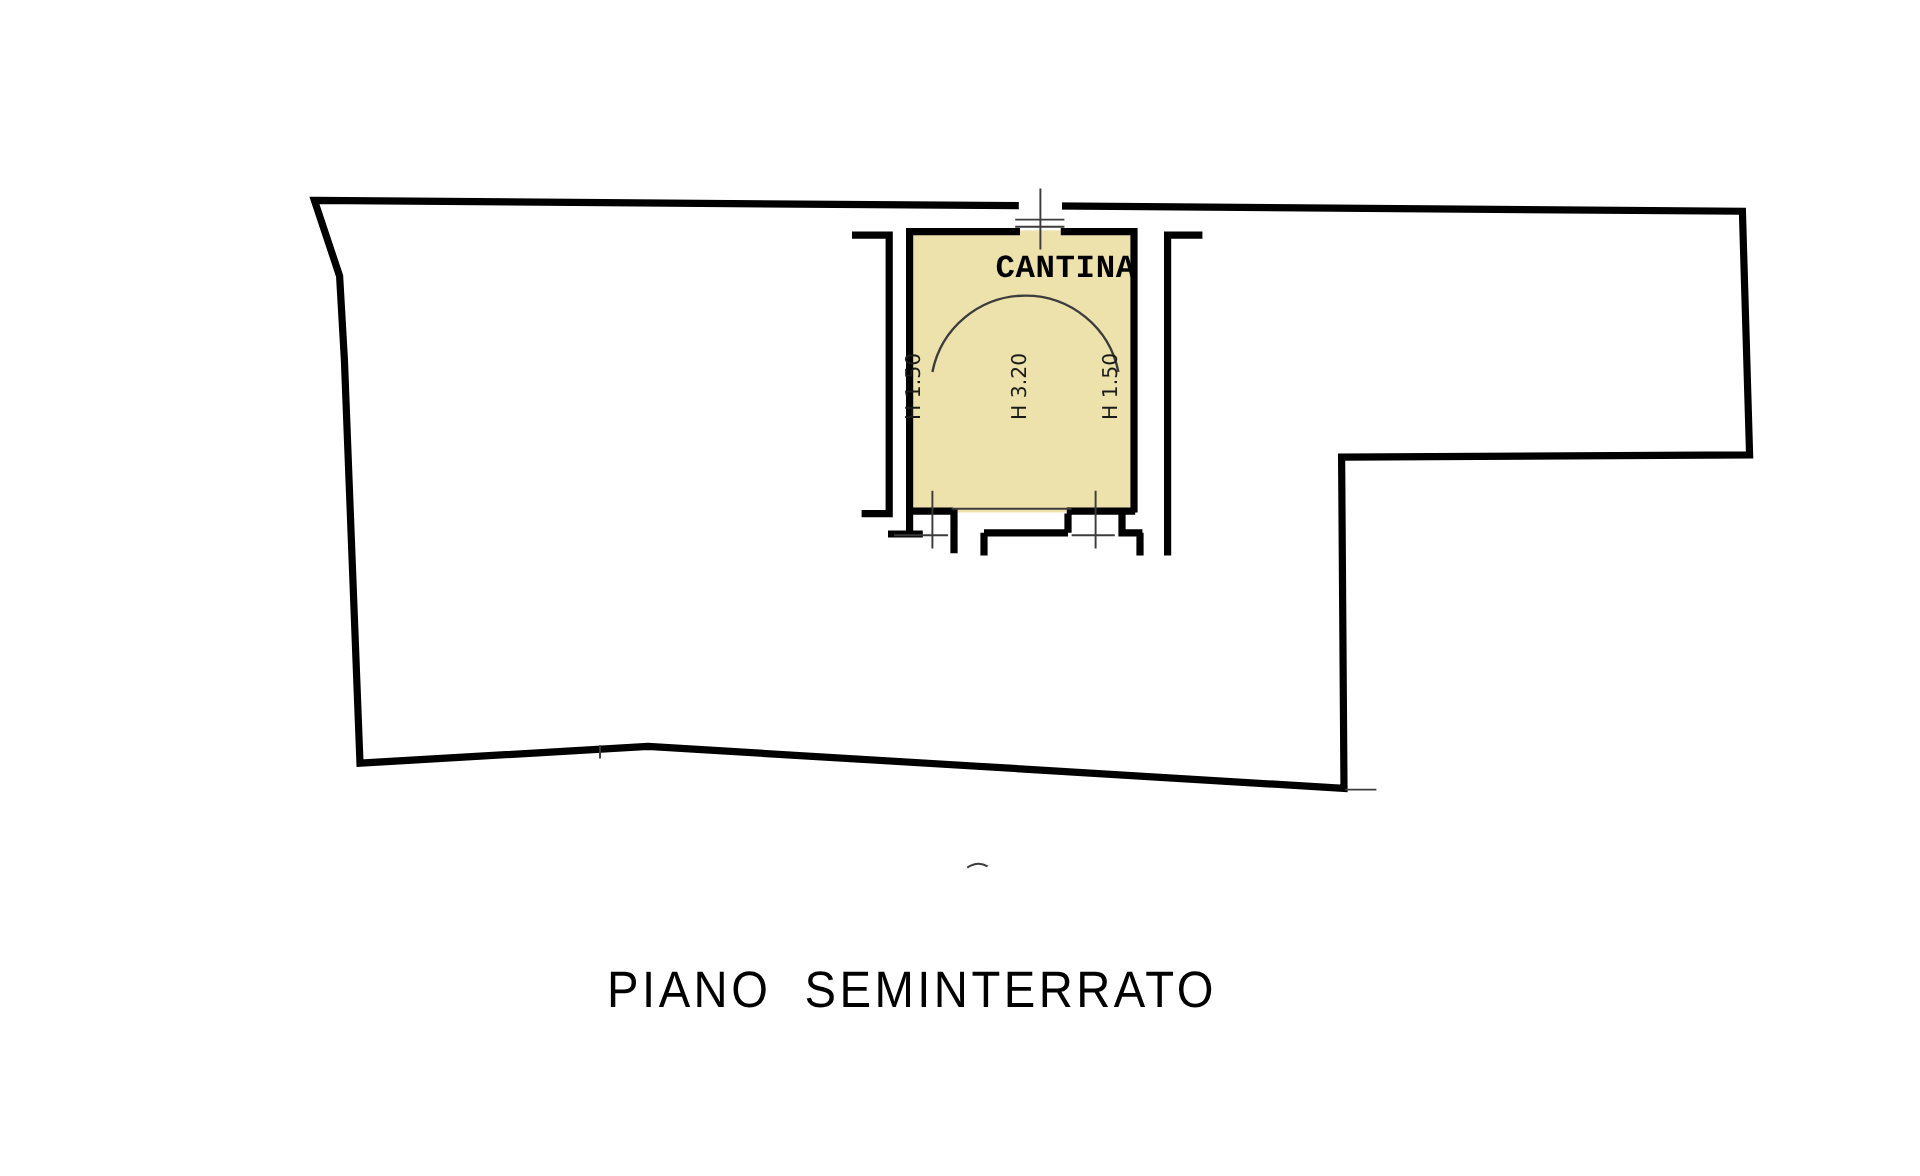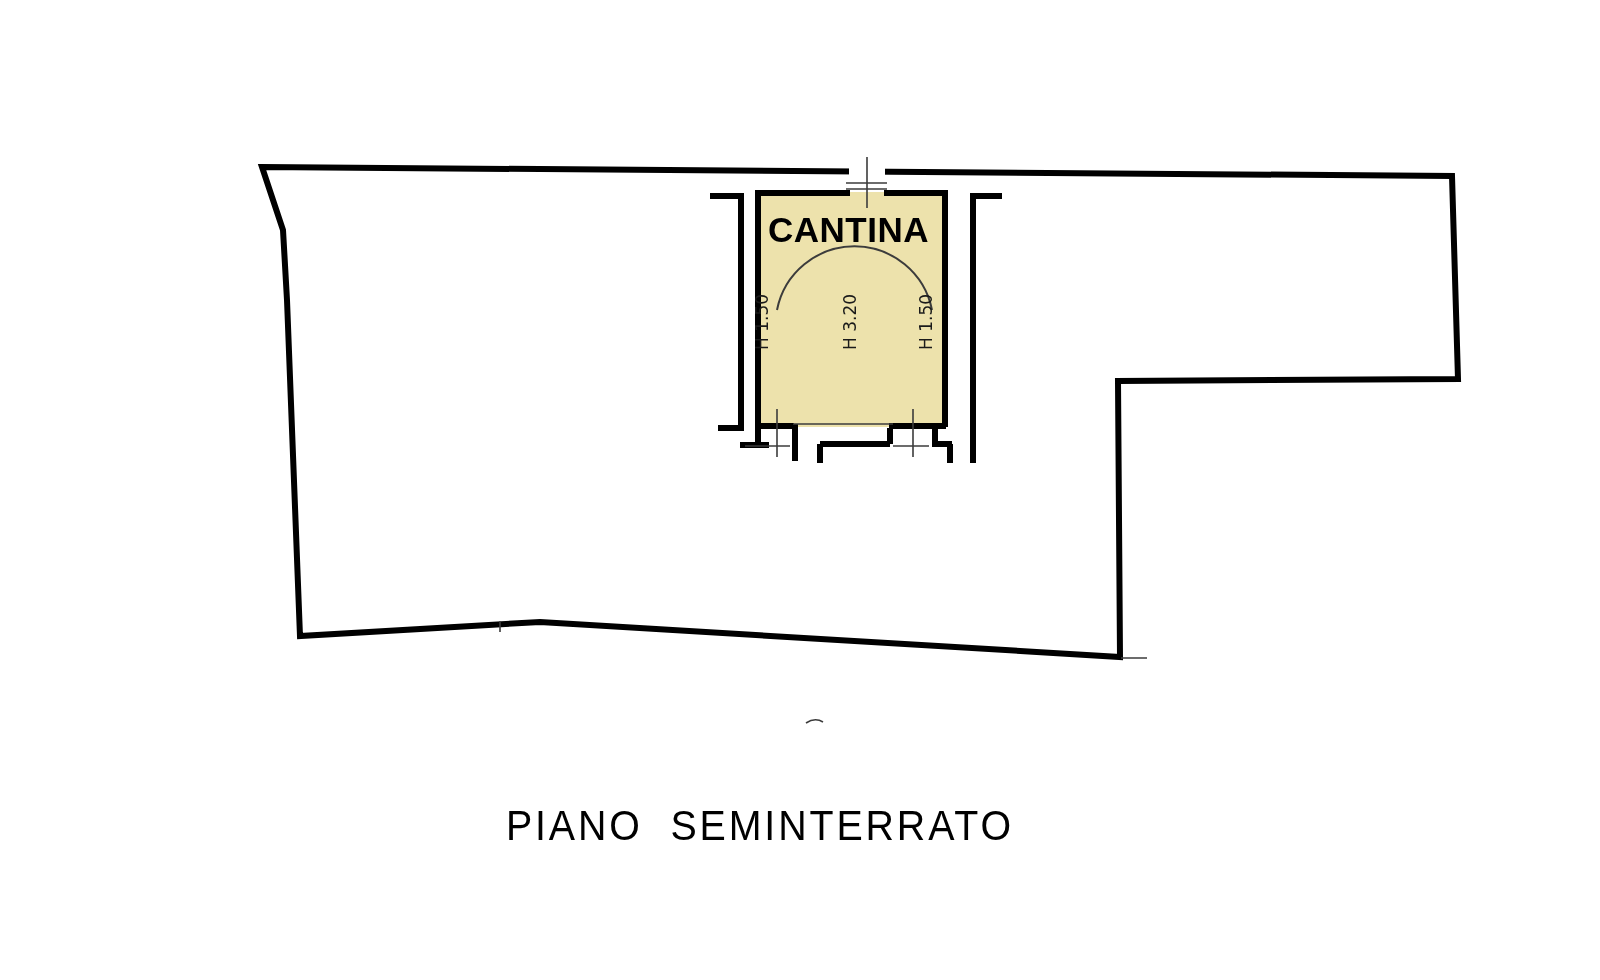--- a/index.html
+++ b/index.html
@@ -24,28 +24,28 @@
     width: 1600px;
     height: 980px;
     display: block;
   }
   .overlay-label {
     position: absolute;
     color: #000000;
     white-space: pre;
   }
   .room-name {
-    left: 768px;
+    left: 808px;
     top: 210px;
     width: 160px;
     text-align: center;
-    font-size: 35px;
+    font-size: 27px;
     font-weight: bold;
     letter-spacing: 0.5px;
-    font-family: Liberation Sans, sans-serif;
+    font-family: Liberation Mono, monospace;
   }
   .height-label {
     width: 120px;
     height: 22px;
     line-height: 22px;
     text-align: center;
     font-size: 17px;
     font-weight: 400;
     color: #1a1a1a;
     transform: rotate(-90deg);

